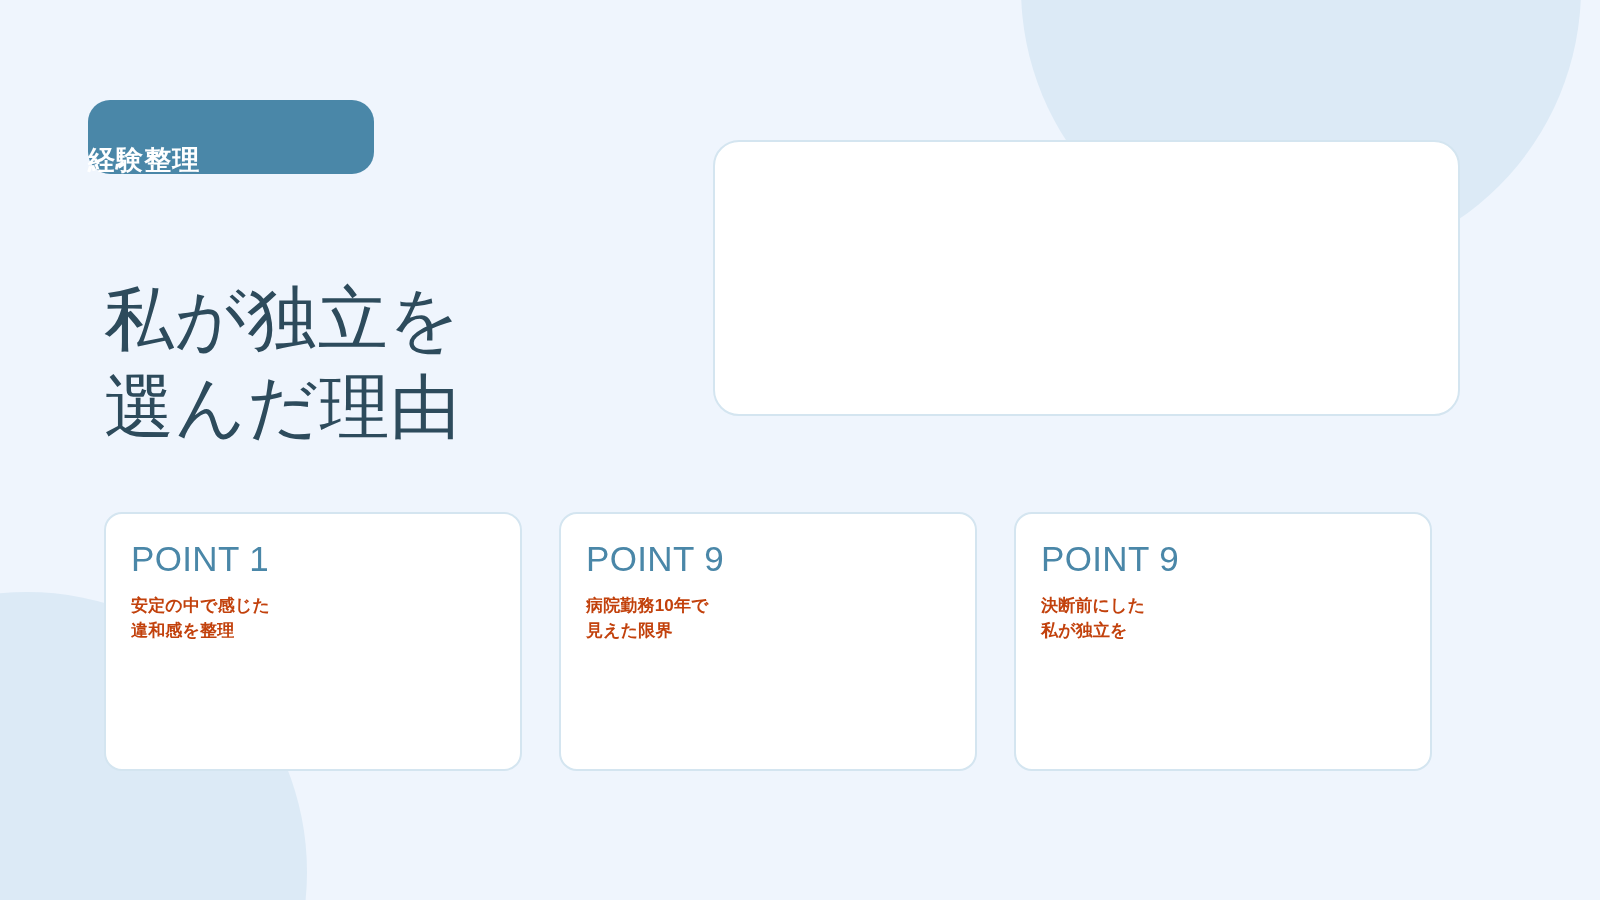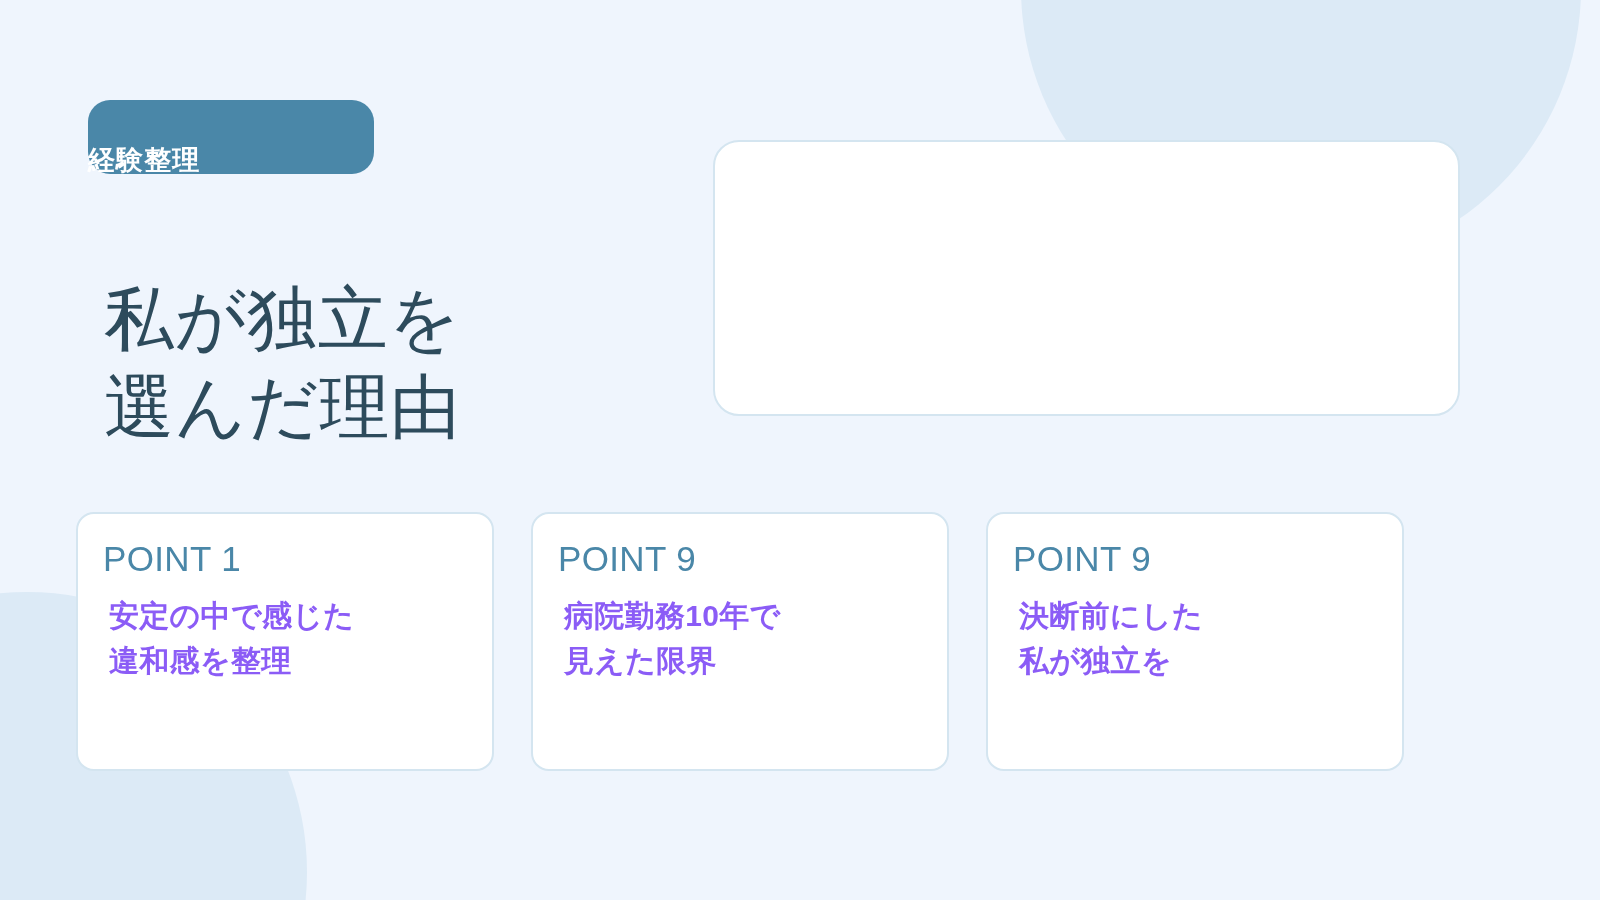--- a/index.html
+++ b/index.html
@@ -87,21 +87,21 @@
     height: 276px;
     background: #ffffff;
     border: 2px solid #d4e5f0;
     border-radius: 26px;
     box-sizing: border-box;
   }
 
   
   .cards {
     position: absolute;
-    left: 76px;
+    left: 104px;
     top: 512px;
     width: 1330px;
     display: flex;
     gap: 37px;
   }
   .card {
     width: 418px;
     height: 259px;
     background: #ffffff;
     border: 2px solid #d4e5f0;
@@ -111,26 +111,26 @@
   }
   .card-kicker {
     color: #4a87a8;
     font-size: 35px;
     font-weight: normal;
     line-height: 1.1;
     letter-spacing: 0.01em;
     margin: 0 0 14px 0;
   }
   .card-body {
-    color: #8b5cf6;
-    font-size: 30px;
+    color: #c2410c;
+    font-size: 17px;
     font-weight: bold;
     line-height: 1.5;
     letter-spacing: 0.01em;
-    margin: 6px;
+    margin: 0;
     white-space: pre-line;
   }
 </style>
 </head>
 <body>
 
 <div class="slide">
 
   <div class="blob blob-top-right"></div>
   <div class="blob blob-bottom-left"></div>

